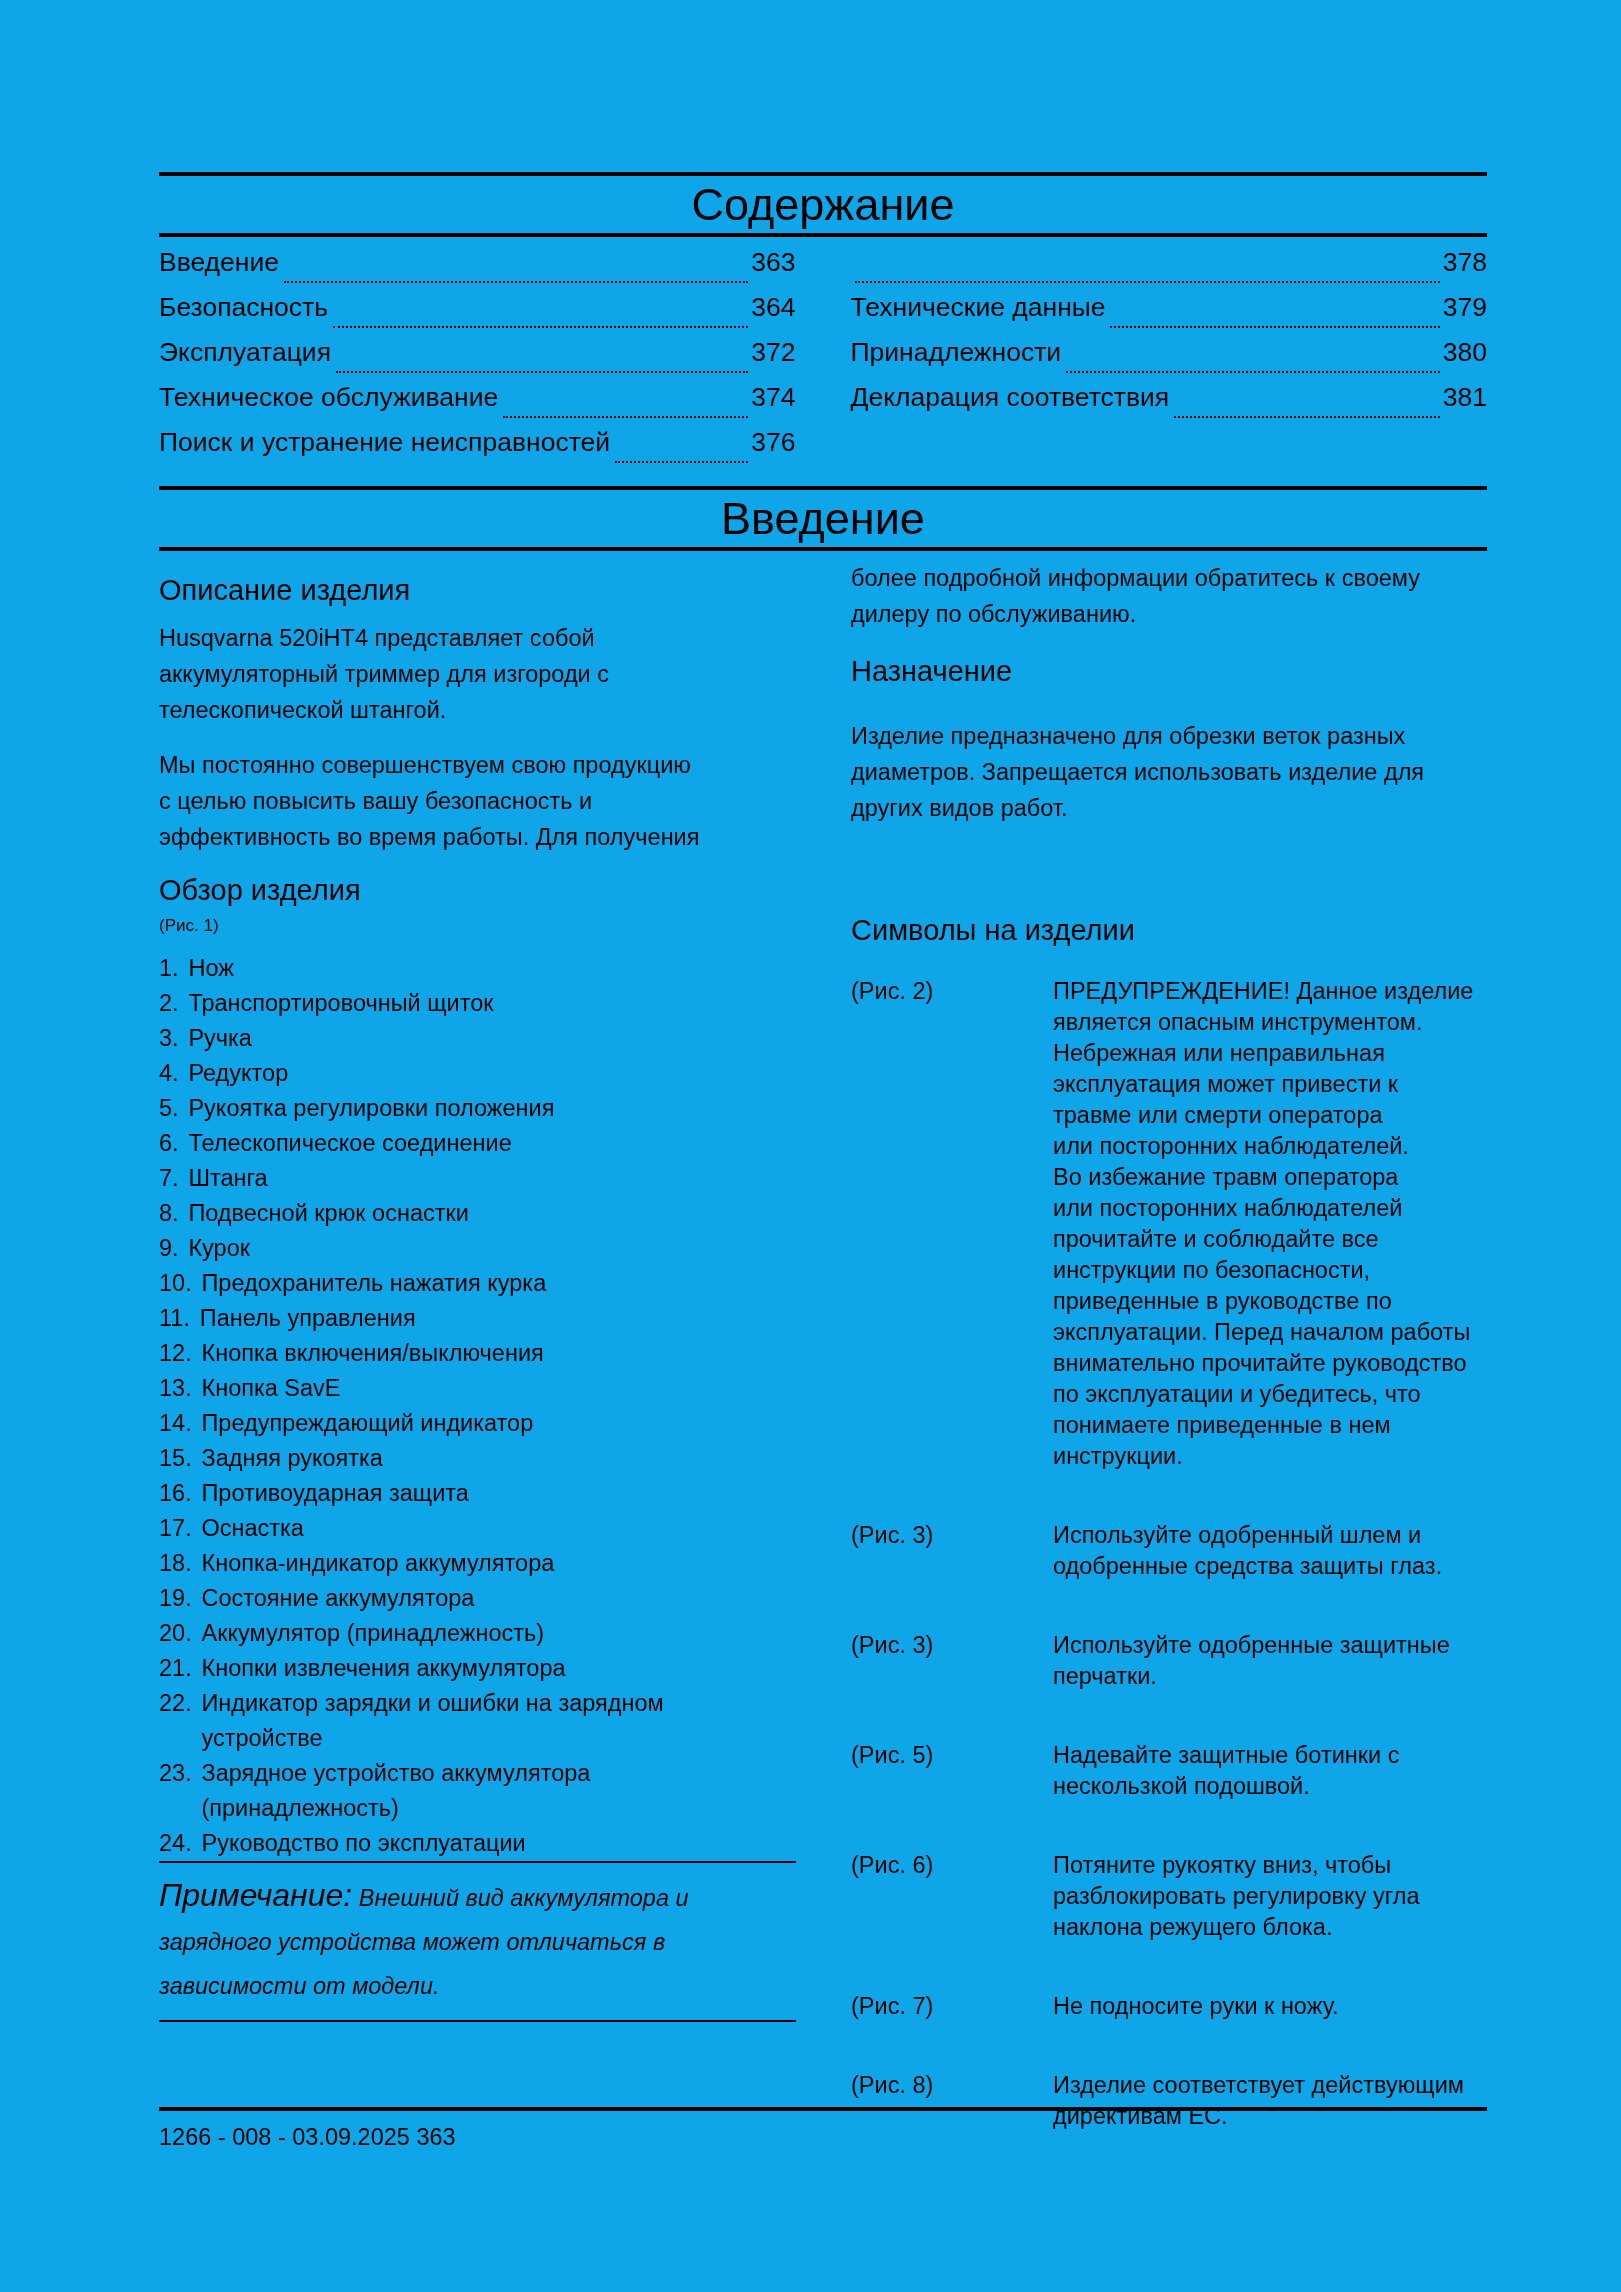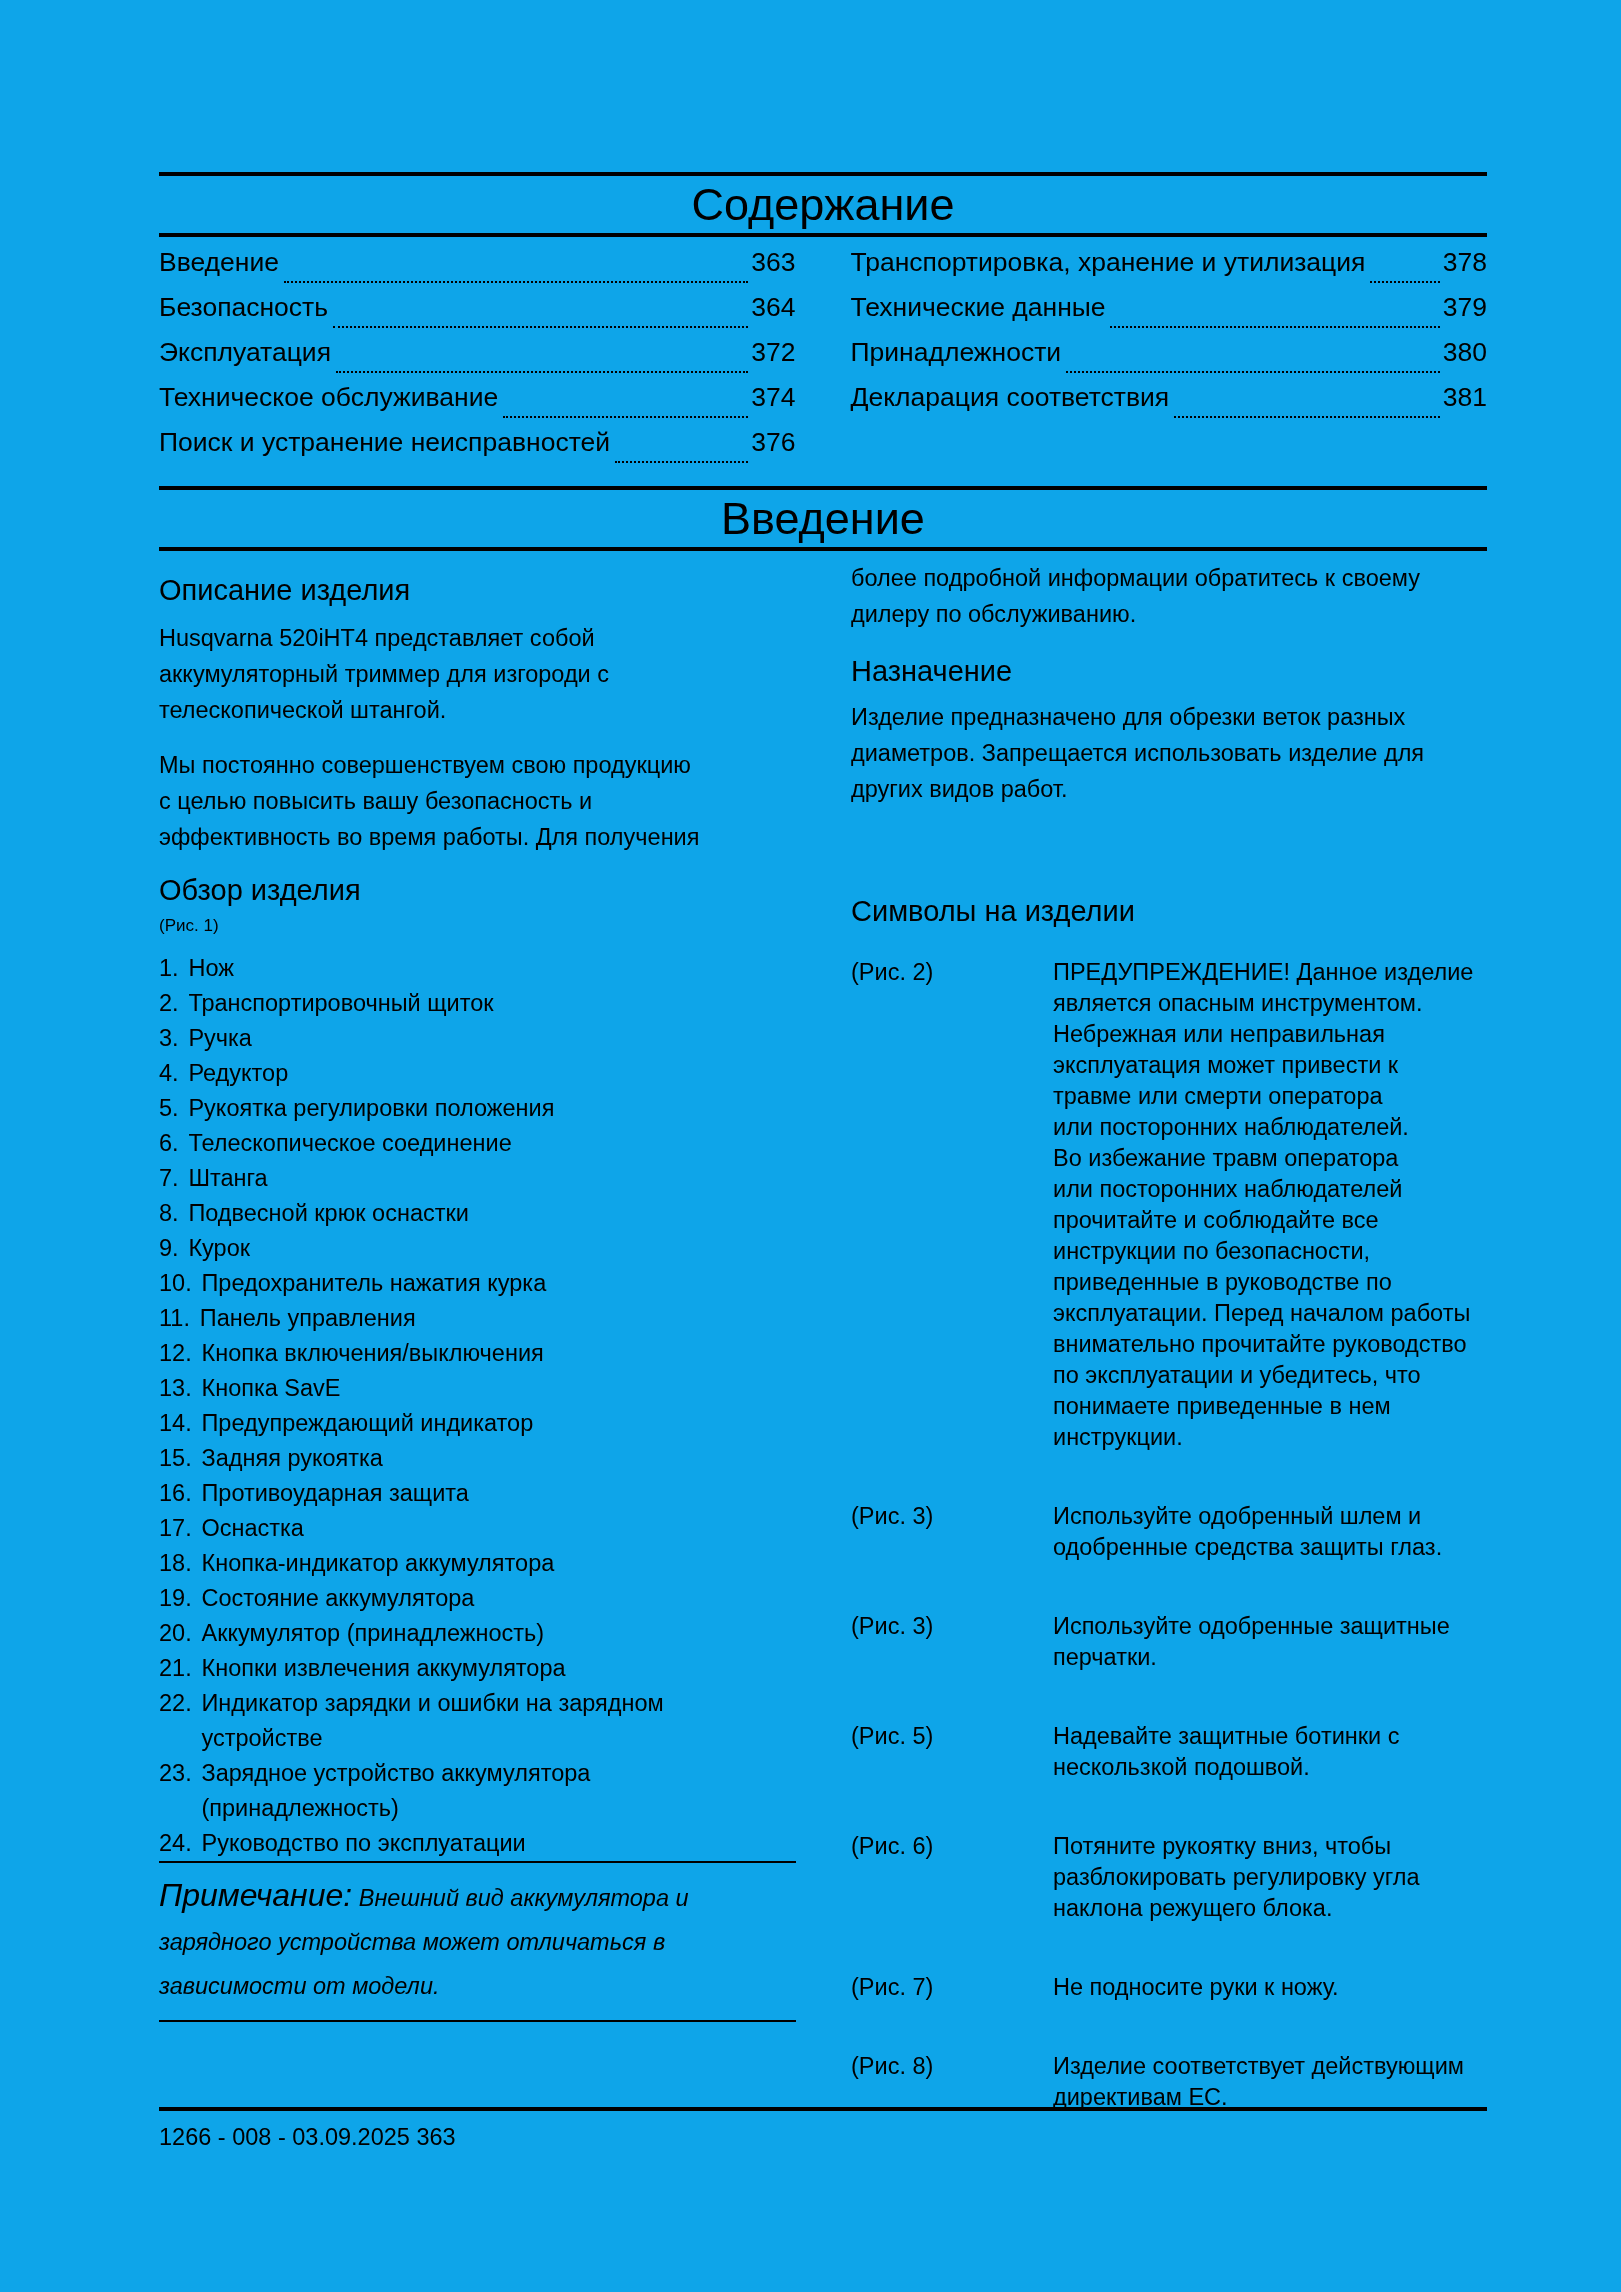--- a/index.html
+++ b/index.html
@@ -40,21 +40,21 @@
   .col-right { width:636px; box-sizing:border-box; }
   h3 { font-size:29px; font-weight:400; margin:0; line-height:35px; }
   .h3-first   { margin-top:21.6px; }
   .h3-overview{ margin-top:17.6px; }
   .h3-purpose { margin-top:22.5px; }
   .h3-symbols { margin-top:87px; }
   .body-p { font-size:23.5px; line-height:36px; margin:0; white-space:pre-line; }
   .p1   { margin-top:12.7px; }
   .p2   { margin-top:18.6px; }
   .cont { margin-top:8.8px;  }
-  .p-purpose { margin-top:10px; }
+  .p-purpose { margin-top:29px; }
   .fig-ref { font-size:17px; line-height:36px; margin:0; }
   
   .num-list { margin-top:7.8px; }
   .num-item { display:flex; font-size:23.5px; line-height:35px; }
   .num { margin-right:9.8px; white-space:nowrap; }
   .itext { white-space:pre-line; }
   
   .note {
     border-top:2.9px solid #000; border-bottom:2.9px solid #000;
     padding:9.8px 0 11.8px;
@@ -114,21 +114,20 @@
 
         <div class="toc-row">
           <span class="toc-label">Поиск и устранение неисправностей</span>
           <span class="toc-leader"></span>
           <span class="toc-page">376</span>
         </div>
       </div>
     <div class="toc-col">
 
         <div class="toc-row">
-          <span class="toc-label">Транспортировка, хранение и утилизация</span>
           <span class="toc-leader"></span>
           <span class="toc-page">378</span>
         </div>
 
         <div class="toc-row">
           <span class="toc-label">Технические данные</span>
           <span class="toc-leader"></span>
           <span class="toc-page">379</span>
         </div>
 

